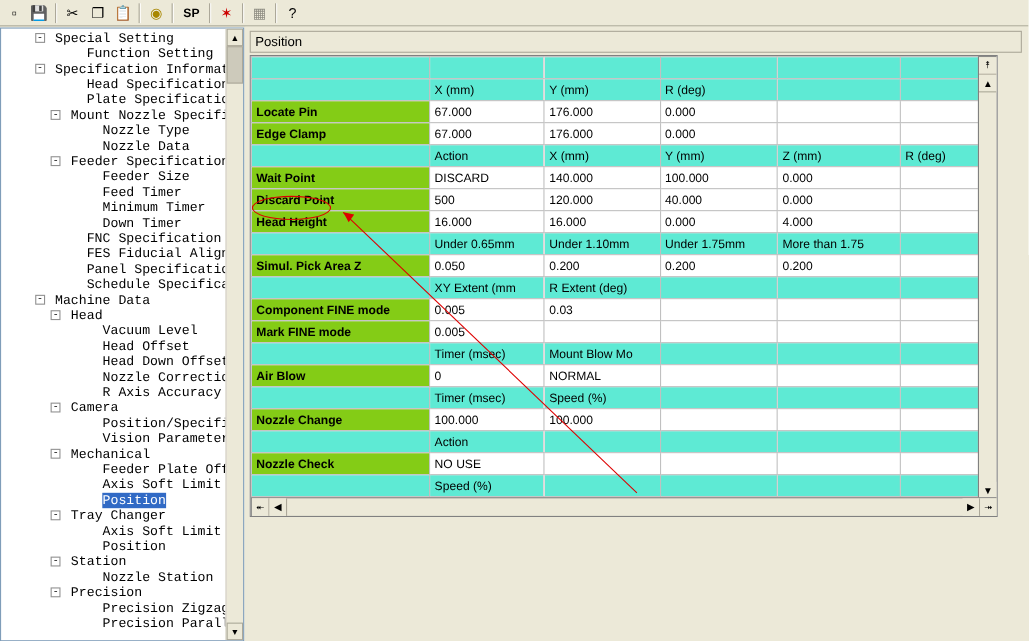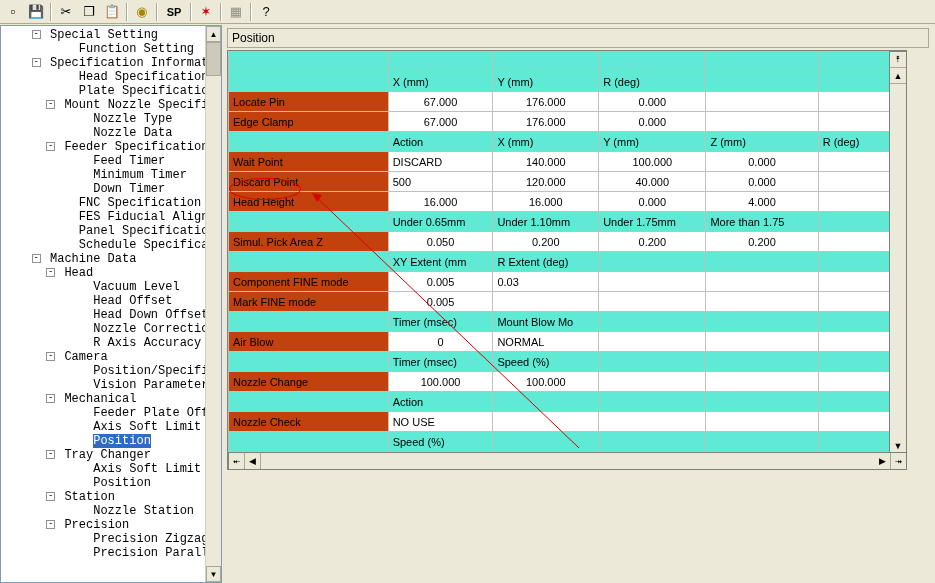--- a/index.html
+++ b/index.html
@@ -105,22 +105,22 @@
   height:20px;
   padding: 1px 4px;
   text-align:left;
   white-space:nowrap;
   overflow:hidden;
 }
 table.tbl th {
   background:#5eead4;
   font-weight:normal;
 }
-table.tbl td.num { text-align:center;}
-table.tbl .rowlab { background:#c2410c;}
+table.tbl td.num { text-align:left;}
+table.tbl .rowlab { background:#84cc16;font-weight:bold;}
 .col-lab{width:128px;}
 .col-a{width:84px;}
 .col-b{width:84px;}
 .col-c{width:86px;}
 .col-d{width:90px;}
 .col-e{width:70px;}
 .vscroll-grid {
   position:absolute; top:0; right:-1px; width:18px; height:420px;
   background:#ece9d8; border:1px solid #808080;
   display:flex; flex-direction:column; align-items:center;
@@ -191,20 +191,21 @@
     <div class="tree-scroll" id="tree-scroll">
         <div class="tree-node">&nbsp;&nbsp;&nbsp;&nbsp;<span class="exp">-</span> Special Setting</div>
         <div class="tree-node">&nbsp;&nbsp;&nbsp;&nbsp;&nbsp;&nbsp;&nbsp;&nbsp;<span class="nob"></span> Function Setting</div>
         <div class="tree-node">&nbsp;&nbsp;&nbsp;&nbsp;<span class="exp">-</span> Specification Information</div>
         <div class="tree-node">&nbsp;&nbsp;&nbsp;&nbsp;&nbsp;&nbsp;&nbsp;&nbsp;<span class="nob"></span> Head Specification</div>
         <div class="tree-node">&nbsp;&nbsp;&nbsp;&nbsp;&nbsp;&nbsp;&nbsp;&nbsp;<span class="nob"></span> Plate Specification</div>
         <div class="tree-node">&nbsp;&nbsp;&nbsp;&nbsp;&nbsp;&nbsp;<span class="exp">-</span> Mount Nozzle Specificati</div>
         <div class="tree-node">&nbsp;&nbsp;&nbsp;&nbsp;&nbsp;&nbsp;&nbsp;&nbsp;&nbsp;&nbsp;<span class="nob"></span> Nozzle Type</div>
         <div class="tree-node">&nbsp;&nbsp;&nbsp;&nbsp;&nbsp;&nbsp;&nbsp;&nbsp;&nbsp;&nbsp;<span class="nob"></span> Nozzle Data</div>
         <div class="tree-node">&nbsp;&nbsp;&nbsp;&nbsp;&nbsp;&nbsp;<span class="exp">-</span> Feeder Specification</div>
+        <div class="tree-node">&nbsp;&nbsp;&nbsp;&nbsp;&nbsp;&nbsp;&nbsp;&nbsp;&nbsp;&nbsp;<span class="nob"></span> Feeder Size</div>
         <div class="tree-node">&nbsp;&nbsp;&nbsp;&nbsp;&nbsp;&nbsp;&nbsp;&nbsp;&nbsp;&nbsp;<span class="nob"></span> Feed Timer</div>
         <div class="tree-node">&nbsp;&nbsp;&nbsp;&nbsp;&nbsp;&nbsp;&nbsp;&nbsp;&nbsp;&nbsp;<span class="nob"></span> Minimum Timer</div>
         <div class="tree-node">&nbsp;&nbsp;&nbsp;&nbsp;&nbsp;&nbsp;&nbsp;&nbsp;&nbsp;&nbsp;<span class="nob"></span> Down Timer</div>
         <div class="tree-node">&nbsp;&nbsp;&nbsp;&nbsp;&nbsp;&nbsp;&nbsp;&nbsp;<span class="nob"></span> FNC Specification</div>
         <div class="tree-node">&nbsp;&nbsp;&nbsp;&nbsp;&nbsp;&nbsp;&nbsp;&nbsp;<span class="nob"></span> FES Fiducial Alignment</div>
         <div class="tree-node">&nbsp;&nbsp;&nbsp;&nbsp;&nbsp;&nbsp;&nbsp;&nbsp;<span class="nob"></span> Panel Specification</div>
         <div class="tree-node">&nbsp;&nbsp;&nbsp;&nbsp;&nbsp;&nbsp;&nbsp;&nbsp;<span class="nob"></span> Schedule Specification</div>
         <div class="tree-node">&nbsp;&nbsp;&nbsp;&nbsp;<span class="exp">-</span> Machine Data</div>
         <div class="tree-node">&nbsp;&nbsp;&nbsp;&nbsp;&nbsp;&nbsp;<span class="exp">-</span> Head</div>
         <div class="tree-node">&nbsp;&nbsp;&nbsp;&nbsp;&nbsp;&nbsp;&nbsp;&nbsp;&nbsp;&nbsp;<span class="nob"></span> Vacuum Level</div>

